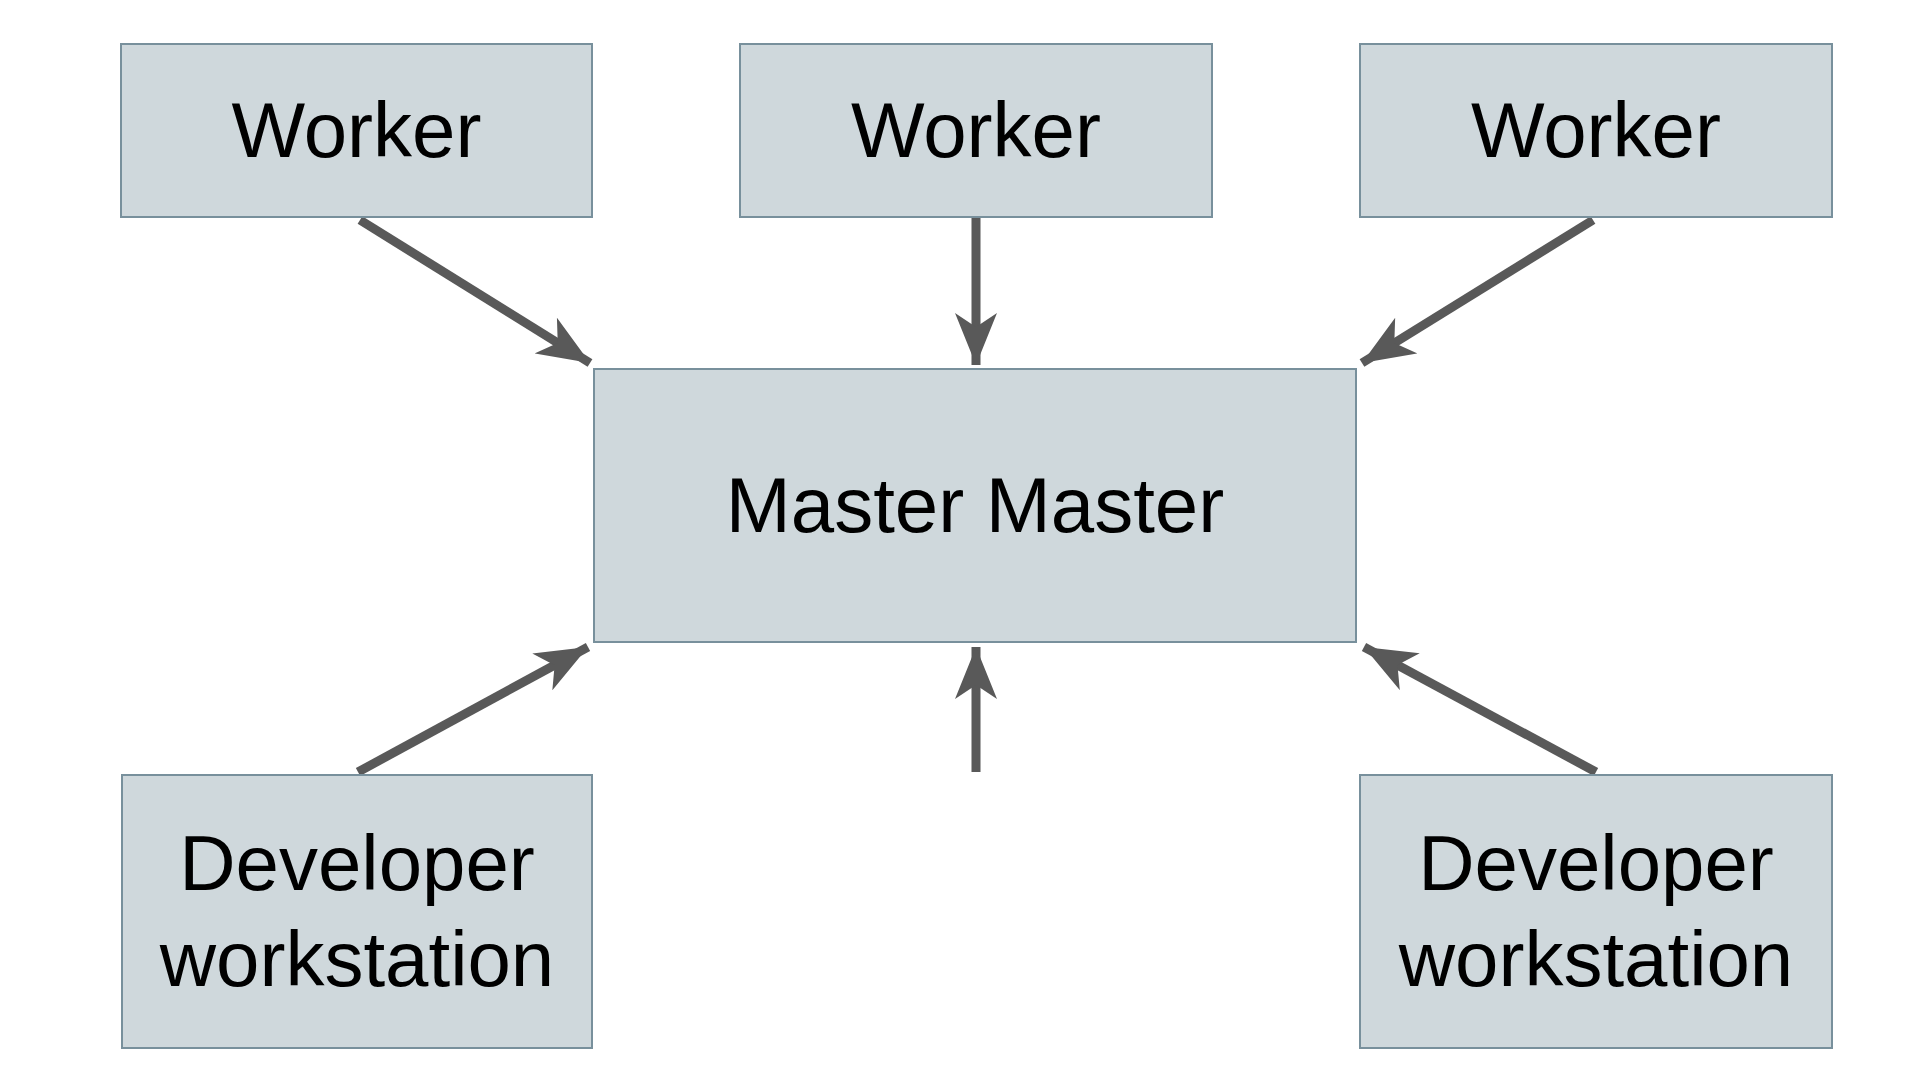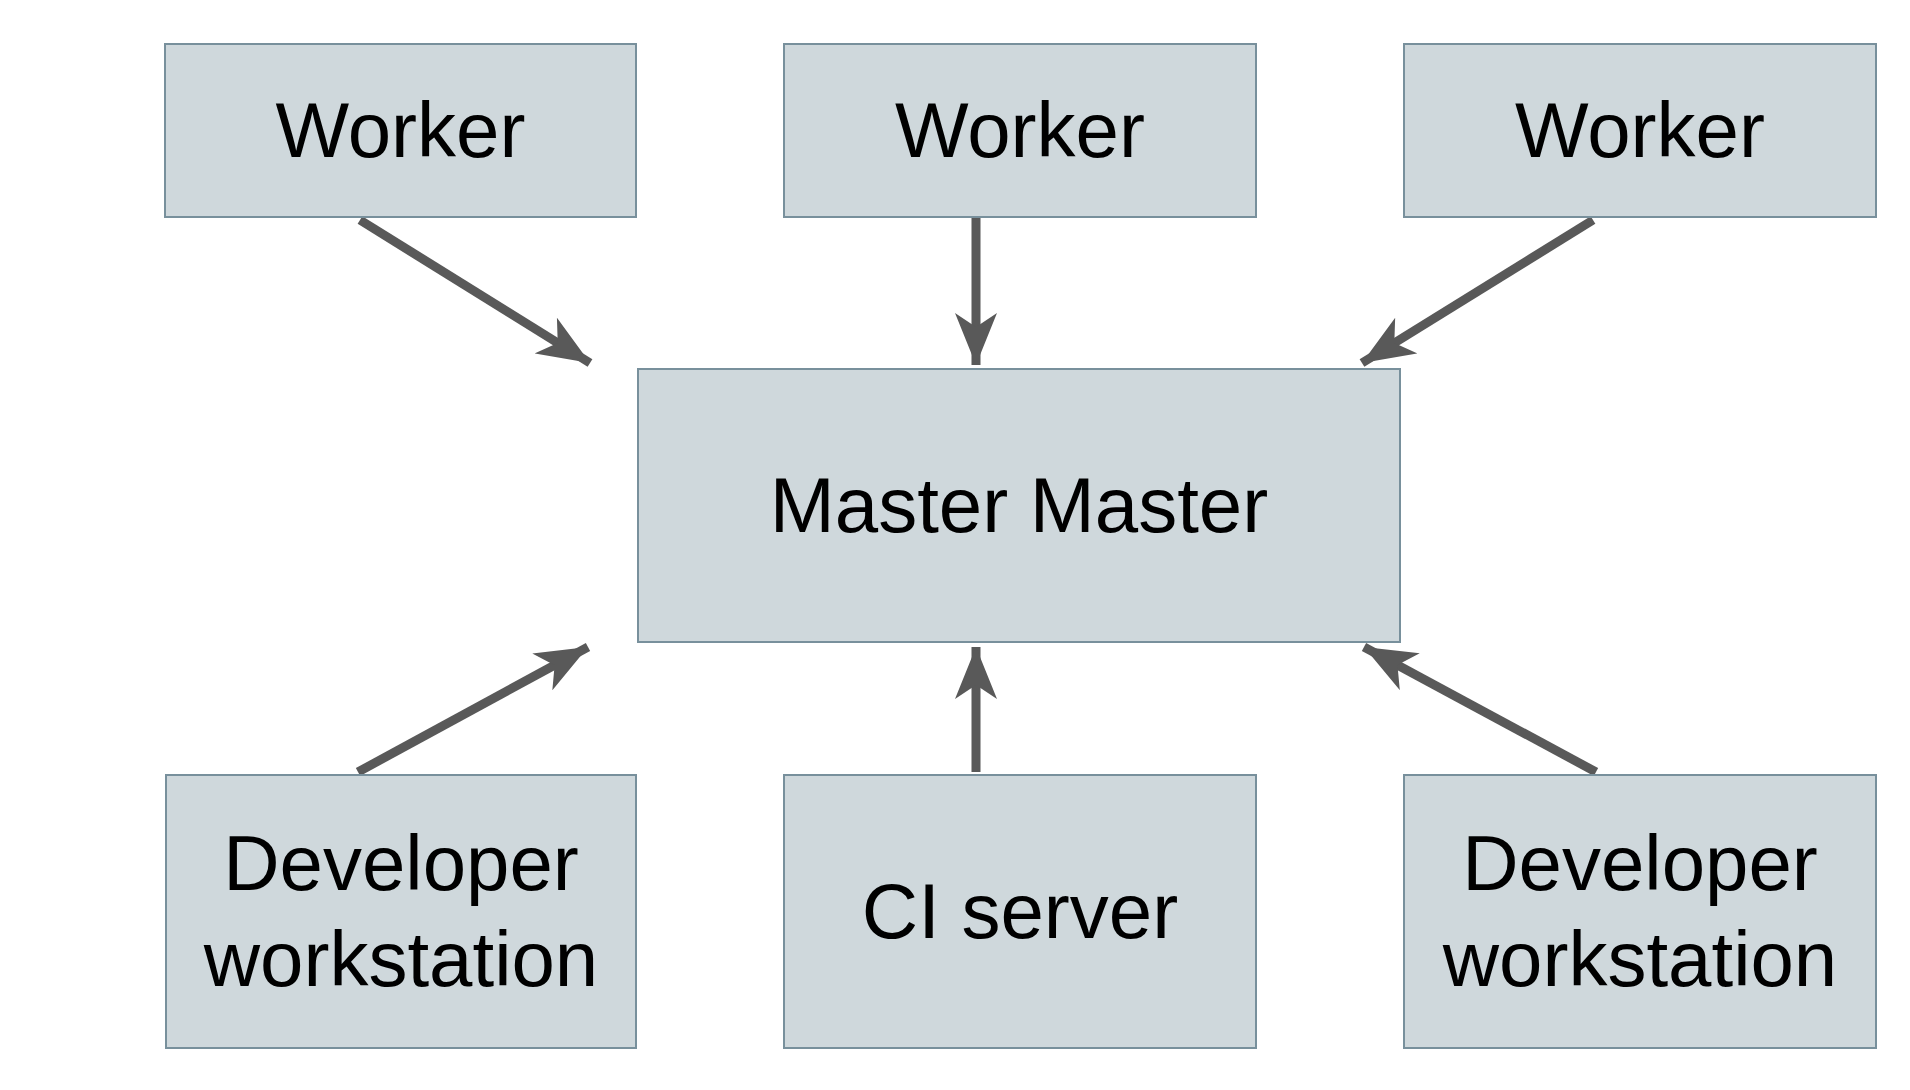--- a/index.html
+++ b/index.html
@@ -19,21 +19,20 @@
     background:var(--node-fill);
     border:2px solid var(--node-border);
     display:flex;
     align-items:center;
     justify-content:center;
     text-align:center;
     color:var(--text-color);
     font-size:78px;
     line-height:1.22;
     letter-spacing:0px;
-    margin-left:44px;
   }
   .node .label{display:block;padding:0 20px;}
   
   #worker-1{left:120px;top:43px;width:473px;height:175px;}
   #worker-2{left:739px;top:43px;width:474px;height:175px;}
   #worker-3{left:1359px;top:43px;width:474px;height:175px;}
   #build-master{left:593px;top:368px;width:764px;height:275px;}
   #dev-workstation-1{left:121px;top:774px;width:472px;height:275px;}
   #ci-server{left:739px;top:774px;width:474px;height:275px;}
   #dev-workstation-2{left:1359px;top:774px;width:474px;height:275px;}
@@ -67,20 +66,17 @@
   </div>
   <div class="node" id="worker-3">
     <span class="label">Worker</span>
   </div>
   <div class="node" id="build-master">
     <span class="label">Master Master</span>
   </div>
   <div class="node" id="dev-workstation-1">
     <span class="label">Developer workstation</span>
   </div>
-  <div class="node" id="ci-server">
-    <span class="label">CI server</span>
-  </div>
   <div class="node" id="dev-workstation-2">
     <span class="label">Developer workstation</span>
   </div>
 
 </div>
 
 </body></html>

